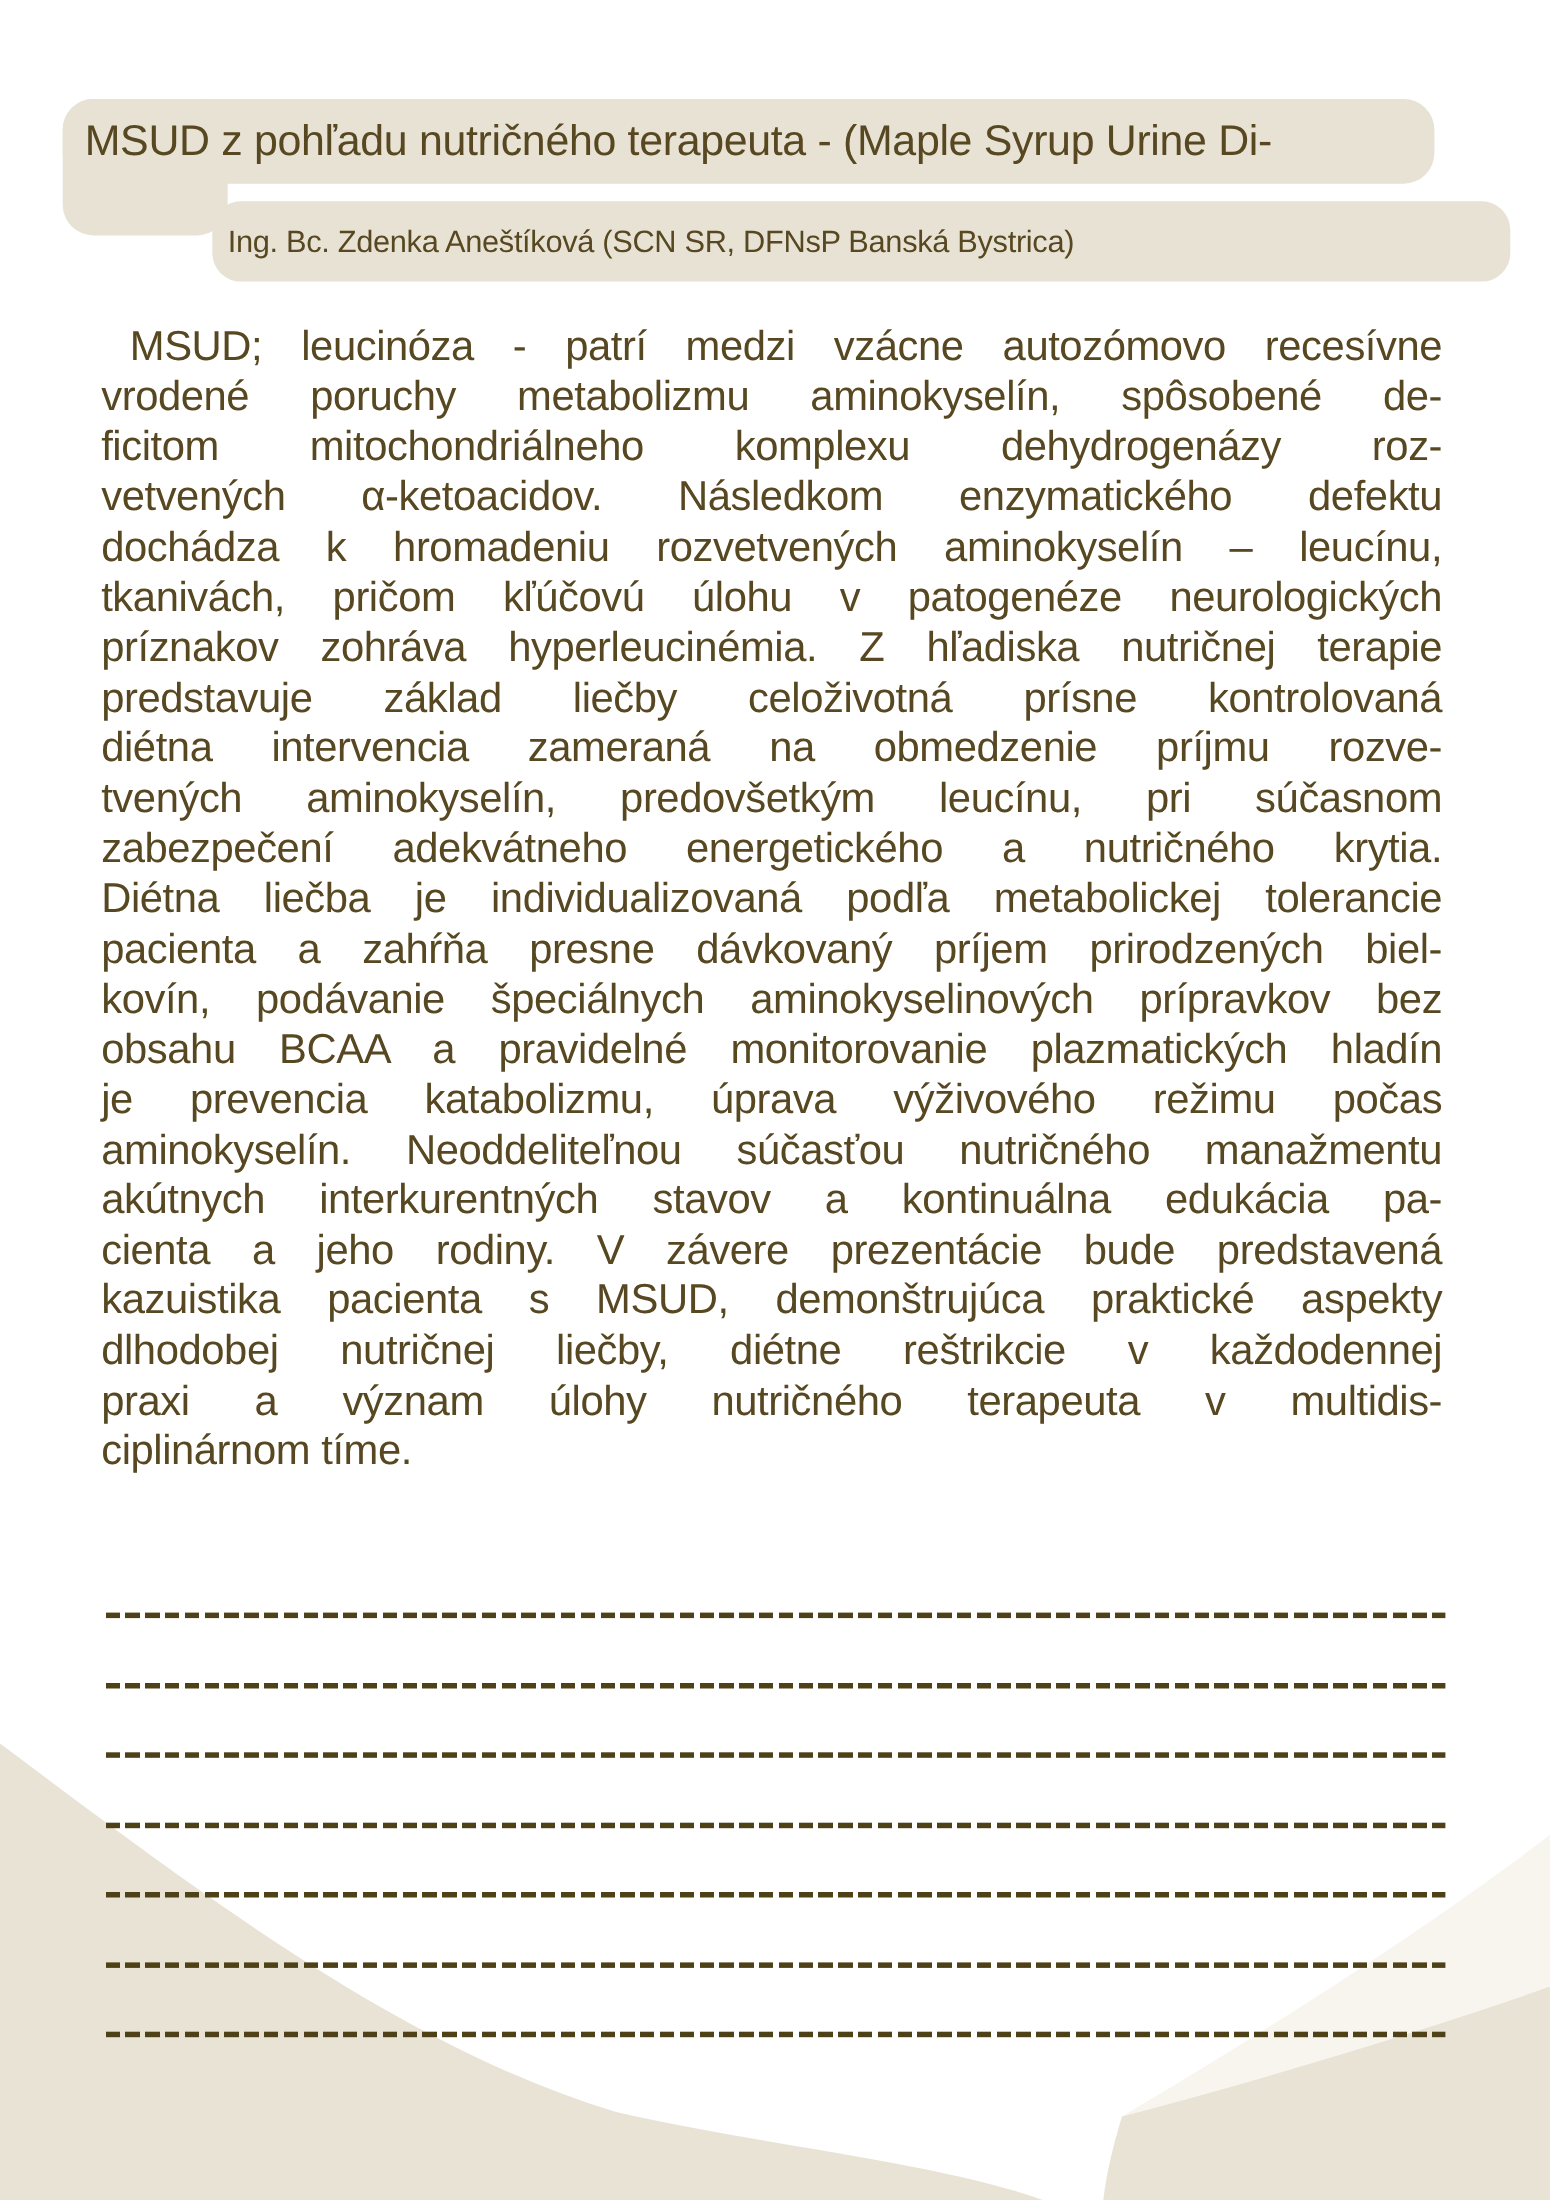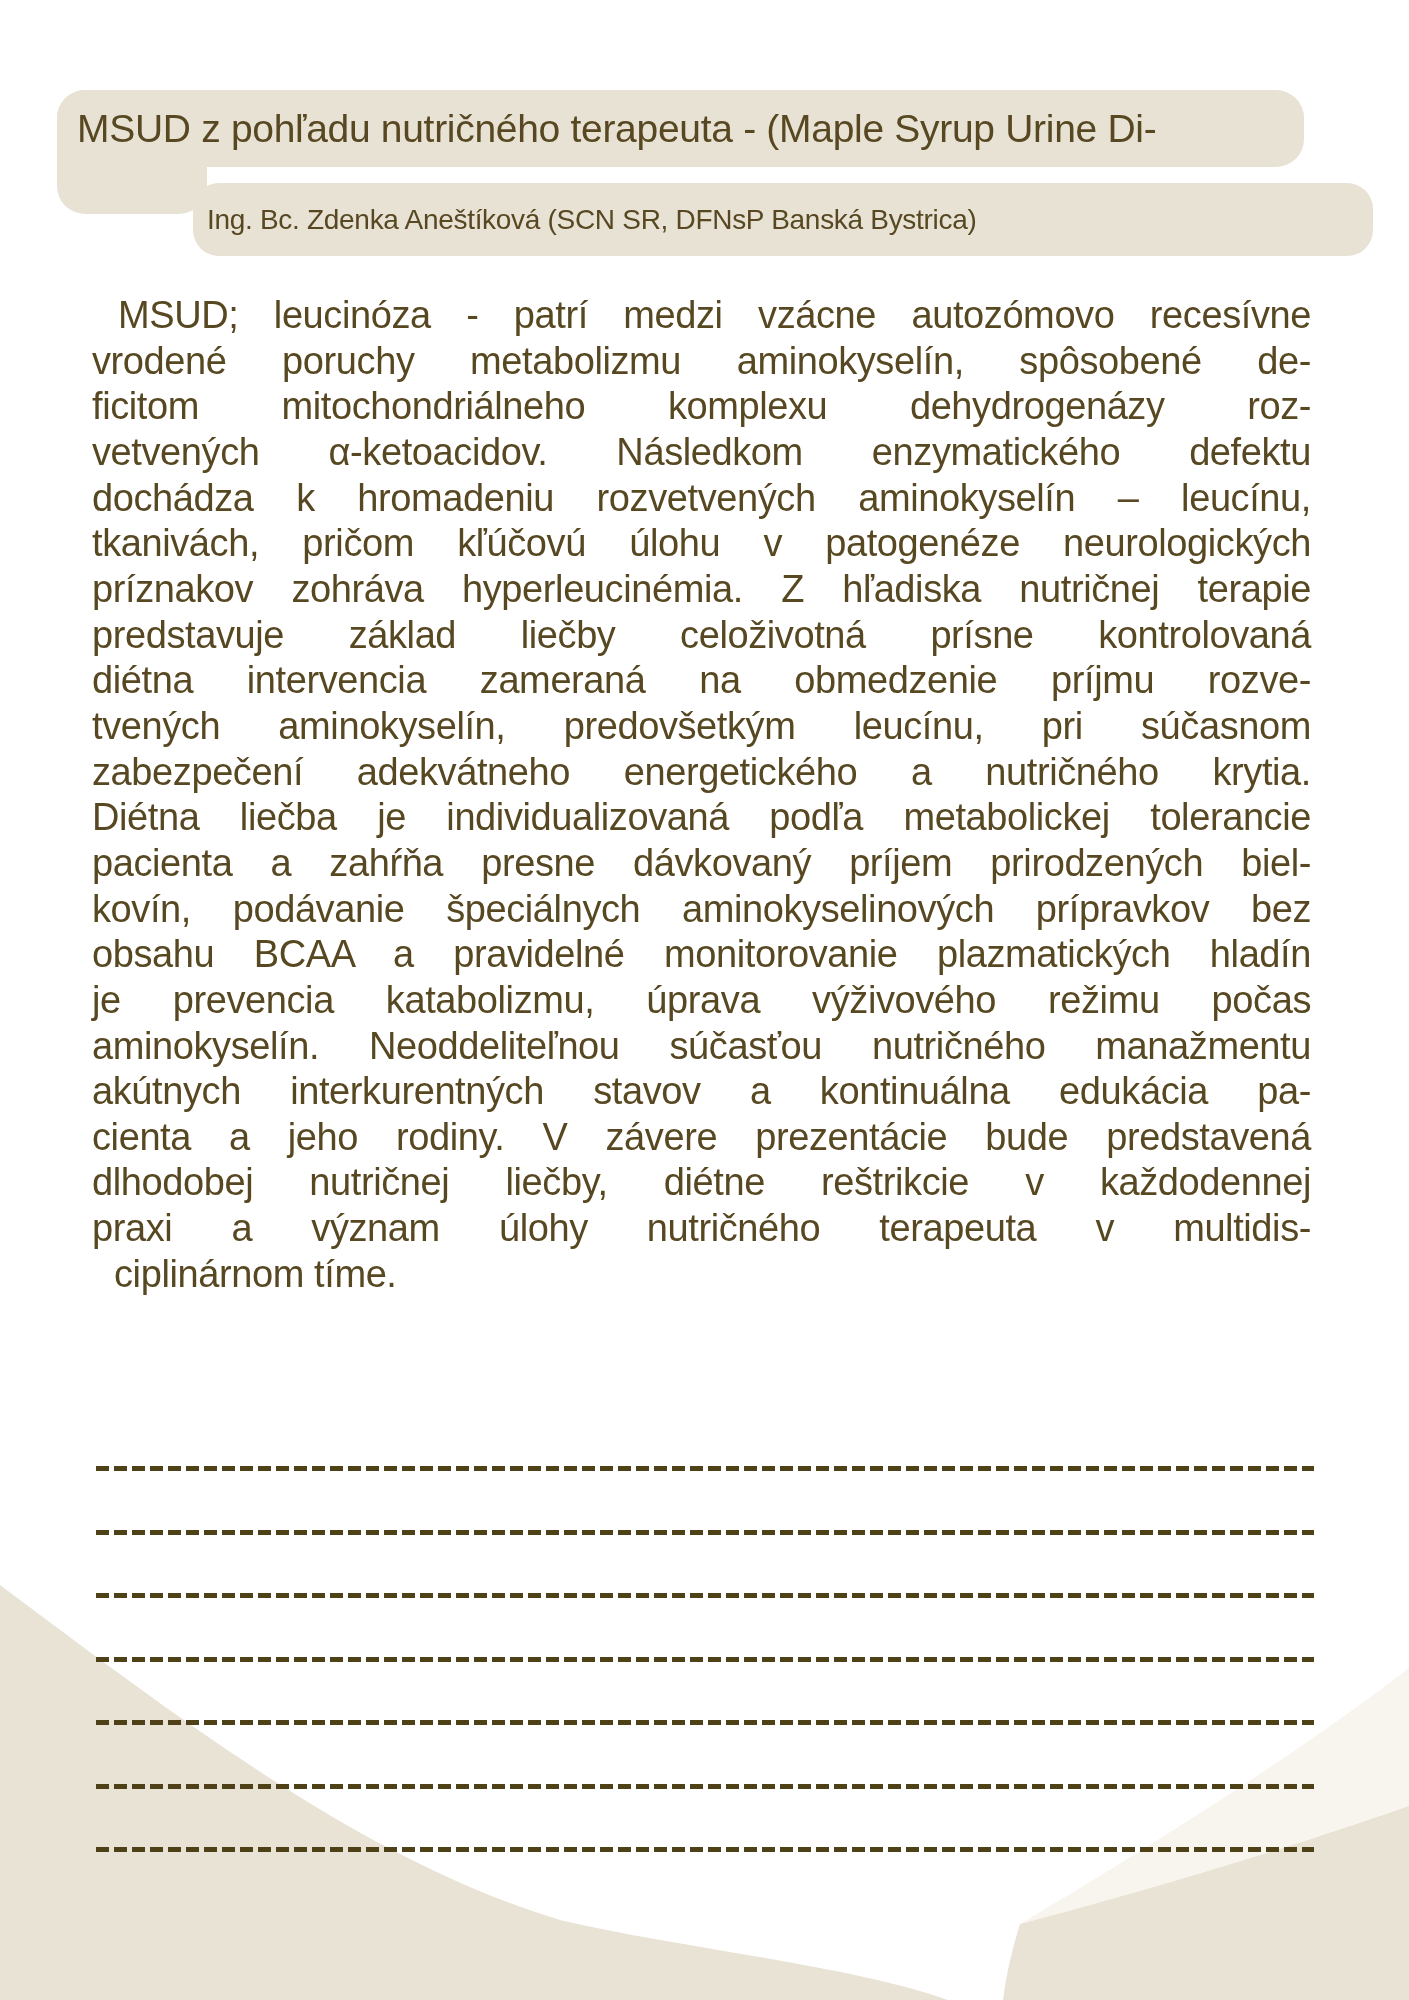--- a/index.html
+++ b/index.html
@@ -41,21 +41,21 @@
     white-space:nowrap;
   }
 
   
   .abstract{
     position:absolute;left:92px;top:293px;width:1219px;z-index:2;
     font-size:38px;line-height:45.66px;letter-spacing:-0.4px;color:var(--brown);
   }
   .al{text-align:justify;text-align-last:justify;}
   .al.first{text-indent:26px;}
-  .al.last{text-align-last:left;margin-left:22px;}
+  .al.last{text-align-last:left;}
 
   
   .notes{position:absolute;left:96px;top:1466px;width:1218px;height:390px;z-index:2;}
   .nl{
     position:absolute;left:0;width:100%;height:5px;
     background:repeating-linear-gradient(90deg,var(--dash) 0 13px,transparent 13px 18px);
   }
 </style>
 </head>
 <body>
@@ -93,20 +93,21 @@
       <div class="al">tvených aminokyselín, predovšetkým leucínu, pri súčasnom</div>
       <div class="al">zabezpečení adekvátneho energetického a nutričného krytia.</div>
       <div class="al">Diétna liečba je individualizovaná podľa metabolickej tolerancie</div>
       <div class="al">pacienta a zahŕňa presne dávkovaný príjem prirodzených biel-</div>
       <div class="al">kovín, podávanie špeciálnych aminokyselinových prípravkov bez</div>
       <div class="al">obsahu BCAA a pravidelné monitorovanie plazmatických hladín</div>
       <div class="al">je prevencia katabolizmu, úprava výživového režimu počas</div>
       <div class="al">aminokyselín. Neoddeliteľnou súčasťou nutričného manažmentu</div>
       <div class="al">akútnych interkurentných stavov a kontinuálna edukácia pa-</div>
       <div class="al">cienta a jeho rodiny. V závere prezentácie bude predstavená</div>
+      <div class="al">kazuistika pacienta s MSUD, demonštrujúca praktické aspekty</div>
       <div class="al">dlhodobej nutričnej liečby, diétne reštrikcie v každodennej</div>
       <div class="al">praxi a význam úlohy nutričného terapeuta v multidis-</div>
       <div class="al last">ciplinárnom tíme.</div>
     </div>
 
   <div class="notes" id="notes">
       <div class="nl" style="top: 0px;"></div>
       <div class="nl" style="top: 63.5px;"></div>
       <div class="nl" style="top: 127px;"></div>
       <div class="nl" style="top: 190.5px;"></div>

